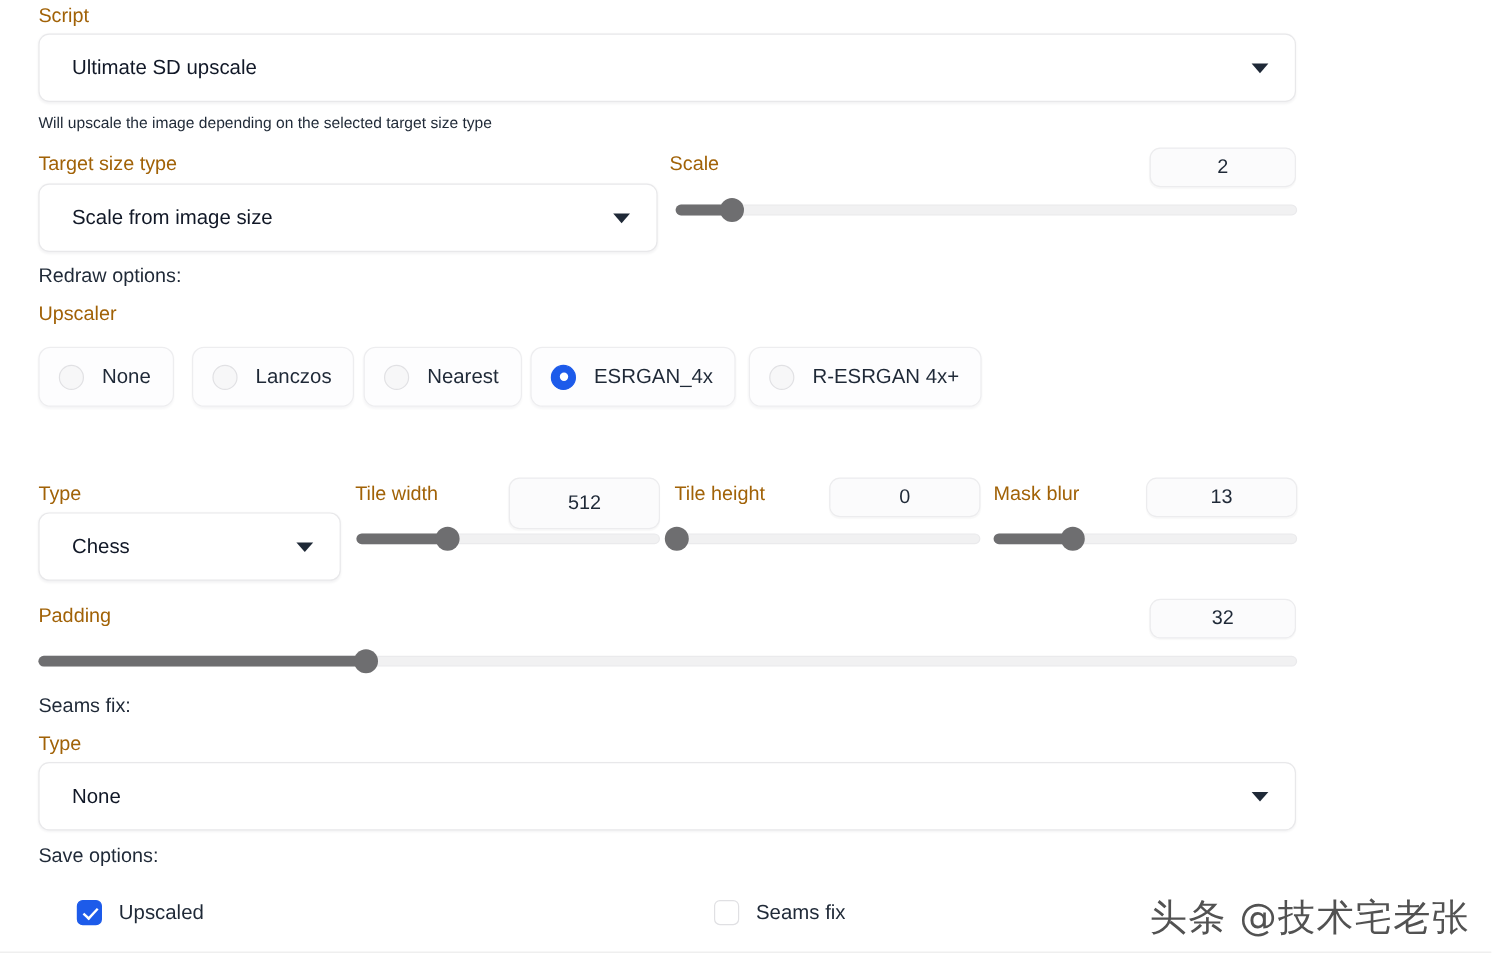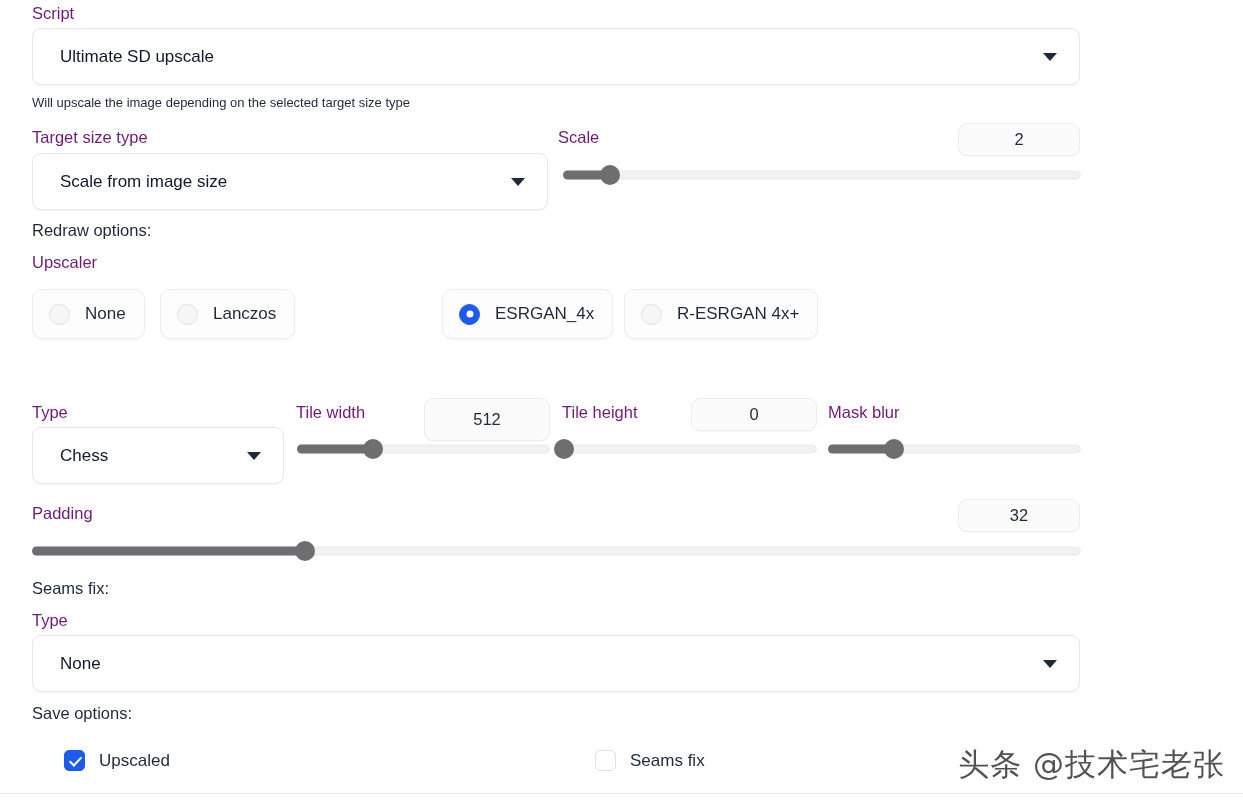--- a/index.html
+++ b/index.html
@@ -16,21 +16,21 @@
     position: relative;
     width: 1243px;
     height: 812px;
     background: #ffffff;
   }
 
   
   .lbl-muted {
     position: absolute;
     font-size: 16.5px;
-    color: #701a75;
+    color: #a16207;
     line-height: 1;
     white-space: nowrap;
   }
   .lbl-dark {
     position: absolute;
     font-size: 16.5px;
     color: #1f2937;
     line-height: 1;
     white-space: nowrap;
   }
@@ -244,20 +244,24 @@
   <div class="pill" style="left:32px; top:289px;">
     <span class="radio"></span>
     <span class="pill-label">None</span>
   </div>
 
   <div class="pill" style="left:160px; top:289px;">
     <span class="radio"></span>
     <span class="pill-label">Lanczos</span>
   </div>
 
+  <div class="pill" style="left:303px; top:289px;">
+    <span class="radio"></span>
+    <span class="pill-label">Nearest</span>
+  </div>
 
   <div class="pill" style="left:442px; top:289px;">
     <span class="radio on"></span>
     <span class="pill-label">ESRGAN_4x</span>
   </div>
 
   <div class="pill" style="left:624px; top:289px;">
     <span class="radio"></span>
     <span class="pill-label">R-ESRGAN 4x+</span>
   </div>
@@ -280,20 +284,21 @@
 
   <div class="lbl-muted" style="left:562px; top:404px;">Tile height</div>
   <div class="numbox" style="left:691px; top:398px; width:126px; height:33px;">0</div>
   <div class="slider" style="left:564px; top:442px; width:253px;">
     <div class="track"></div>
     <div class="fill" id="th-fill" style="width: 0%;"></div>
     <div class="thumb" id="th-thumb" style="left: 0%;"></div>
   </div>
 
   <div class="lbl-muted" style="left:828px; top:404px;">Mask blur</div>
+  <div class="numbox" style="left:955px; top:398px; width:126px; height:33px;">13</div>
   <div class="slider" style="left:828px; top:442px; width:253px;">
     <div class="track"></div>
     <div class="fill" id="mb-fill" style="width: 26%;"></div>
     <div class="thumb" id="mb-thumb" style="left: 26%;"></div>
   </div>
 
   <div class="lbl-muted" style="left:32px; top:505px;">Padding</div>
   <div class="numbox" style="left:958px; top:499px; width:122px; height:33px;">32</div>
   <div class="slider" style="left:32px; top:544px; width:1049px;">
     <div class="track"></div>

